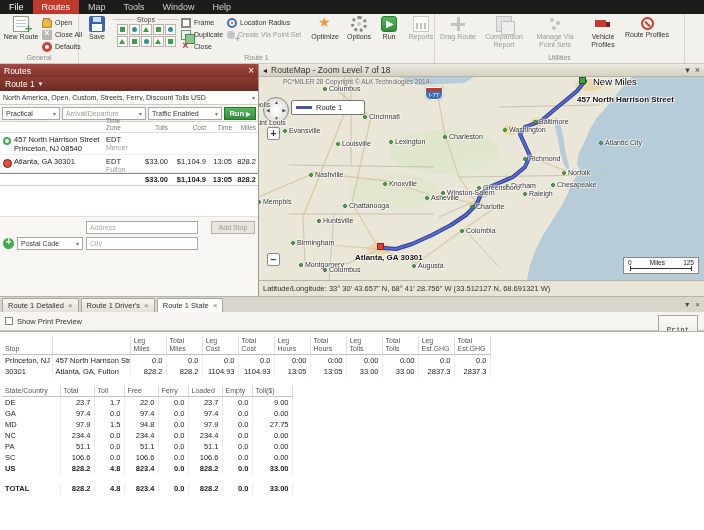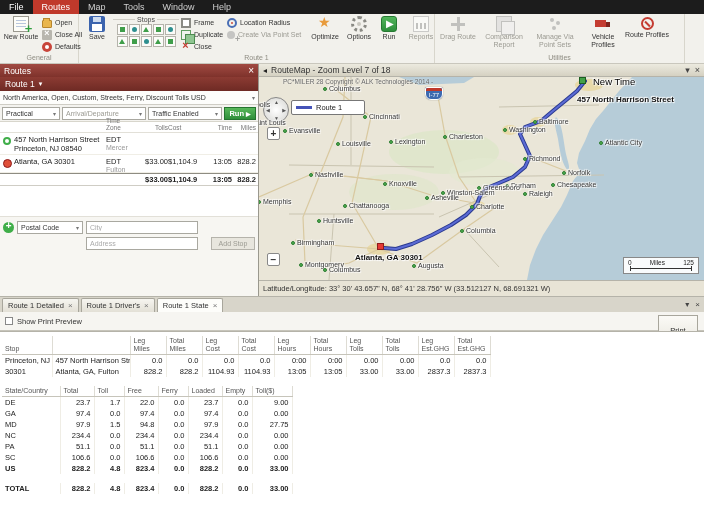--- a/index.html
+++ b/index.html
@@ -89,21 +89,21 @@
   .dd span:first-child{flex:1;white-space:nowrap;overflow:hidden}
   .dd .dda{color:#777;font-size:6px}
   .dd.dim span:first-child{color:#9b9a92}
   .runbtn{height:13px;width:32px;background:linear-gradient(#58b85a,#2f8f3a);border:1px solid #25742f;color:#fff;font-size:7.5px;font-weight:bold;display:flex;align-items:center;justify-content:center;gap:2px}
   .runbtn .ra{font-size:6px}
   .ghead{height:11px;display:flex;align-items:flex-end;font-size:6.5px;color:#777;border-bottom:1px solid #e2e0d8;padding-bottom:1px}
   .c-ic{width:14px;flex:none;display:flex;justify-content:center;padding-top:2px}
   .c-name{width:92px;flex:none}
   .c-tz{width:30px;flex:none}
   .c-tolls{width:32px;flex:none;text-align:right}
-  .c-cost{width:38px;flex:none;text-align:left}
+  .c-cost{width:38px;flex:none;text-align:right}
   .c-time{width:26px;flex:none;text-align:right}
   .c-miles{width:26px;flex:none;text-align:right;padding-right:2px}
   .srow{display:flex;font-size:7.5px;border-bottom:1px solid #f0eee6;padding-top:2px}
   .srow .l1{white-space:nowrap}
   .cnty{color:#999;font-size:7px}
   .stop-origin-ic{width:8px;height:8px;border:2px solid #3fae49;border-radius:50%;background:#fff;display:block}
   .stop-dest-ic{width:9px;height:9px;border:1px solid #8e1c1c;border-radius:50%;background:#e0503a;display:block}
   .trow{display:flex;font-size:7.5px;font-weight:bold;border-top:1px solid #8e8c82;border-bottom:1px solid #cfcdc5;height:13px;align-items:center}
   .addstop{position:absolute;left:0;top:152px;width:100%;bottom:0;background:#f7f6f2;border-top:1px solid #e2e0d8;padding-top:2px}
   .as-row{display:flex;align-items:center;gap:3px;padding:1px 3px;height:16px}
@@ -149,21 +149,21 @@
   .mstatus{position:absolute;left:0;top:216px;width:445px;height:16px;background:#e8e4d6;border-top:1px solid #b5b3a9;display:flex;align-items:center;padding:0 4px;font-size:7.5px;color:#333;white-space:nowrap}
 
   
   .tabstrip{position:absolute;left:0;top:296px;width:704px;height:16px;background:#d8d5ca;display:flex;align-items:flex-end;padding-left:2px;gap:2px;border-top:1px solid #b5b3a9}
   .btab{background:linear-gradient(#f6f5f0,#e3e0d6);border:1px solid #a8a69c;border-bottom:none;height:14px;display:flex;align-items:center;font-size:7.5px;padding:0 5px;gap:4px;border-radius:2px 2px 0 0;color:#333}
   .btab.active{background:#fdfdfa}
   .tabx{color:#777;font-size:8px}
   .strip-icons{position:absolute;right:4px;top:3px;display:flex;gap:6px;color:#444;font-size:8px}
   .printbar{position:absolute;left:0;top:312px;width:704px;height:19px;background:#f6f5f1;border-bottom:1px solid #c6c4ba;display:flex;align-items:center;padding:0 5px;font-size:7.5px;color:#333}
   .cbx{width:8px;height:8px;border:1px solid #888;background:#fff;display:inline-block;margin-right:4px;flex:none}
-  .print-btn{position:absolute;right:6px;top:3px;height:30px;width:40px;background:linear-gradient(#fbfaf6,#e8e6de);border:1px solid #a8a69c;font-size:7.5px;color:#333;font-family:Liberation Sans, sans-serif}
+  .print-btn{position:absolute;right:6px;top:3px;height:30px;width:40px;background:linear-gradient(#fbfaf6,#e8e6de);border:1px solid #a8a69c;font-size:7.5px;color:#333;font-family:Liberation Mono, monospace}
 
   
   #bottom-tables{position:absolute;left:0;top:331px;width:704px;height:199px;background:#fff;border-top:1px solid #b5b3a9;padding:2px 0 0 2px;overflow:hidden}
   table{border-collapse:collapse;table-layout:fixed}
   .t1{width:488px;margin-top:2px}
   .t2{width:290px;margin-top:9px}
   th{font-weight:normal;font-size:7px;color:#555;text-align:left;vertical-align:bottom;border-right:1px solid #dedcd4;border-bottom:1px solid #c6c4ba;padding:1px 3px;line-height:8px}
   td{font-size:7.5px;color:#222;padding:1px 3px;border-right:1px solid #efede5;white-space:nowrap;overflow:hidden;height:11px}
   td.num{text-align:right}
   tr.bold td{font-weight:bold}
@@ -399,31 +399,31 @@
       <div class="c-ic"></div>
         <div class="c-name"></div>
         <div class="c-tz"></div>
       <div class="c-tolls">$33.00</div>
       <div class="c-cost">$1,104.9</div>
       <div class="c-time">13:05</div>
       <div class="c-miles">828.2</div>
     </div>
     <div class="addstop">
       <div class="as-row">
+        <span style="width:80px;flex:none"></span>
+        <input class="tin" style="width: 112px;" placeholder="Address">
+        <button class="addstop-btn">Add Stop</button>
+      </div>
+      <div class="as-row">
         <i class="plus-ic"></i>
         <div class="dd" style="width:66px">
             <span>Postal Code</span>
             <span class="dda">▾</span>
           </div>
         <input class="tin" style="width: 112px;" placeholder="City">
-      </div>
-      <div class="as-row">
-        <span style="width:80px;flex:none"></span>
-        <input class="tin" style="width: 112px;" placeholder="Address">
-        <button class="addstop-btn">Add Stop</button>
       </div>
     </div>
   </div>
 
   <div id="map-panel">
     <div class="mcap">
       <span class="mcol">◂</span>
       <span class="mcap-t">RouteMap - Zoom Level 7 of 18</span>
       <span class="mcap-ic">
         <span>▾</span>
@@ -477,21 +477,21 @@
         <i class="leg-line"></i>
         <span>Route 1</span>
       </div>
       <div class="zbtn" style="top:50px">+</div>
       <div class="zbtn" style="top:176px">−</div>
       <div class="shield">
           <span>I-77</span>
         </div>
       <div id="city-layer">
           <div class="city city-big" style="left: 334px; top: -1px;">
-            <span>New Time</span>
+            <span>New Miles</span>
           </div>
           <div class="city" style="left: 64px; top: 8px;">
             <i class="cdot"></i>
             <span>Columbus</span>
           </div>
           <div class="city" style="left: -26px; top: 24px;">
             <span>Indianapolis</span>
           </div>
           <div class="city" style="left: 104px; top: 36px;">
             <i class="cdot"></i>

